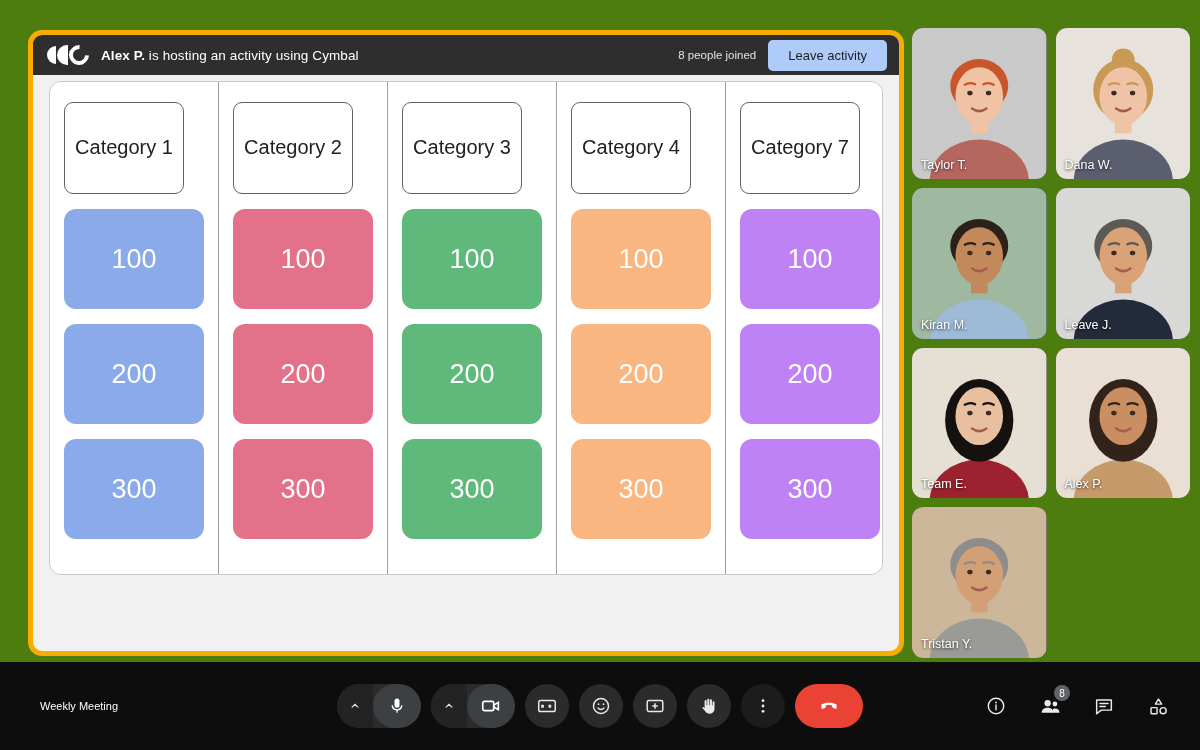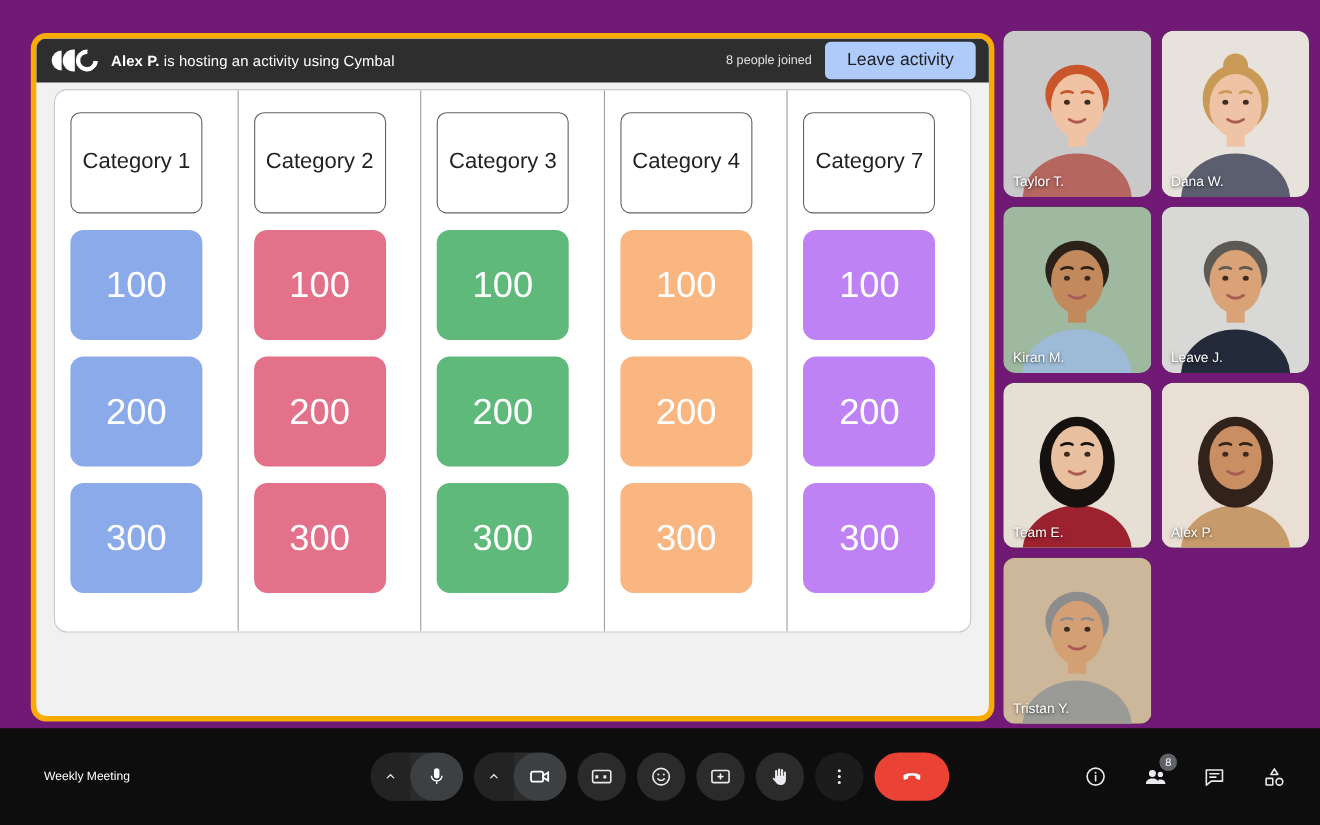--- a/index.html
+++ b/index.html
@@ -2,21 +2,21 @@
 <html><head>
 <meta charset="utf-8">
 <style>
   * { box-sizing: border-box; margin: 0; padding: 0; }
   html, body {
     width: 1200px; height: 750px;
     background: #0e0e0e;
     font-family: "Liberation Sans", sans-serif;
     overflow: hidden;
   }
-  .app { position: relative; width: 1200px; height: 750px; background: #701a75; }
+  .app { position: relative; width: 1200px; height: 750px; background: #4d7c0f; }
 
   
   .activity-panel {
     position: absolute; left: 28px; top: 30px;
     width: 876px; height: 626px;
     border: 5px solid #F9AB00;
     border-radius: 14px;
     background: #F1F1F1;
     overflow: hidden;
   }
@@ -35,21 +35,21 @@
     width: 20px; height: 20px; background: transparent;
     border: 4px solid #ffffff; border-radius: 50%;
     border-right-color: transparent; transform: rotate(-42deg);
   }
   .host-text { color: #ffffff; font-size: 13.5px; letter-spacing: .1px; }
   .host-text b { font-weight: 700; }
   .header-right { margin-left: auto; display: flex; align-items: center; gap: 12px; }
   .joined-count { color: #e2e2e2; font-size: 11.5px; }
   .leave-btn {
     background: #AECBFA; color: #202124;
-    font-size: 16px; font-weight: 500;
+    font-size: 13px; font-weight: 500;
     padding: 8px 20px; border-radius: 5px; border: none;
     cursor: pointer; white-space: nowrap;
   }
 
   .subbar { height: 30px; position: relative; }
   .tab-chip {
     position: absolute; left: 8px; top: 0;
     height: 28px; background: #ffffff;
     display: flex; align-items: center; gap: 10px;
     padding: 0 12px; border-radius: 0 3px 3px 0;
@@ -80,24 +80,24 @@
   .cat-card {
     width: 120px; height: 92px;
     border: 1px solid #5f6368; border-radius: 9px;
     background: #ffffff;
     display: flex; align-items: center; justify-content: center;
     text-align: center; line-height: 1.18;
     font-size: 20px; color: #202124; cursor: pointer;
     padding: 4px;
   }
   .score-card {
-    width: 120px; height: 100px;
+    width: 140px; height: 100px;
     border-radius: 12px;
     display: flex; align-items: center; justify-content: center;
-    color: #ffffff; font-size: 33px; cursor: pointer;
+    color: #ffffff; font-size: 27px; cursor: pointer;
   }
 
   
   .people-grid {
     position: absolute; left: 912px; top: 28px;
     width: 278px; height: 630px;
     display: grid;
     grid-template-columns: repeat(2, 1fr);
     grid-template-rows: repeat(4, 1fr);
     gap: 9px;

